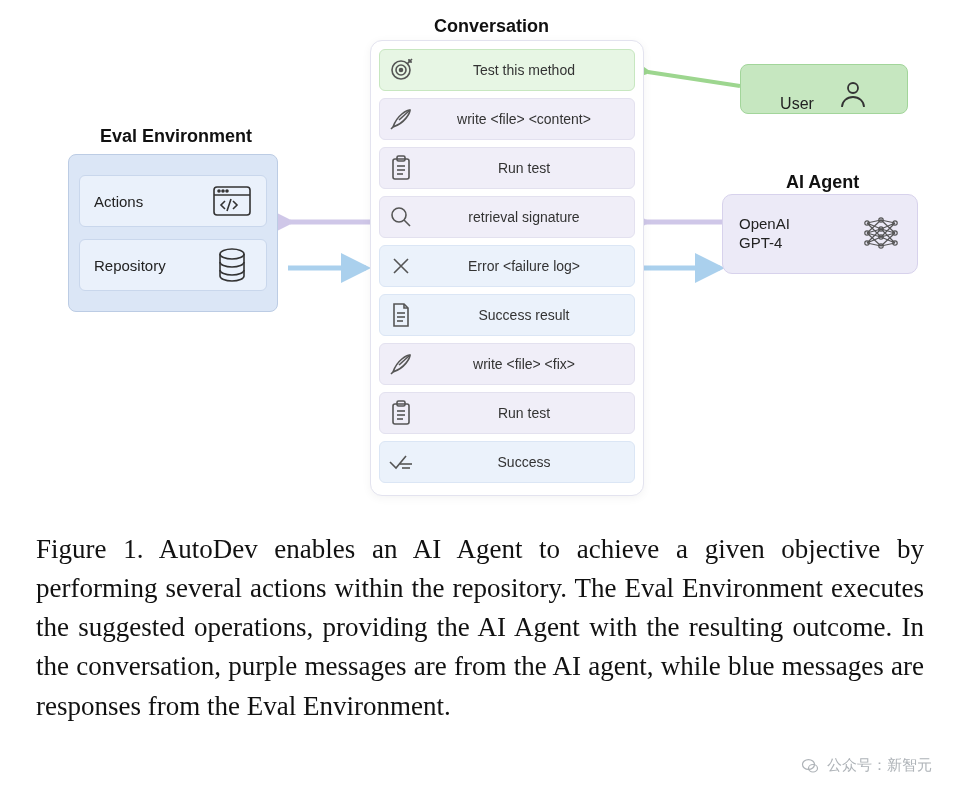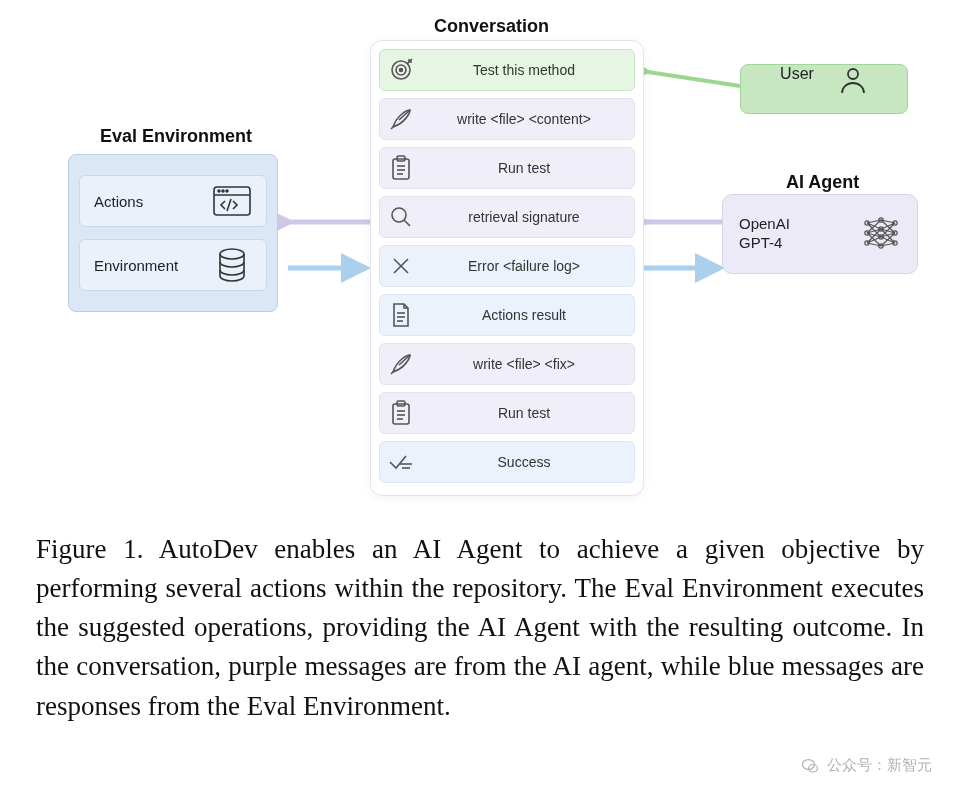--- a/index.html
+++ b/index.html
@@ -83,21 +83,21 @@
   .msg-purple { background: #f0eef8; border-color: #e3e1ef; }
   .msg-blue   { background: #ebf2fb; border-color: #dbe6f5; }
 
   .user-box {
     position: absolute;
     top: 64px; left: 740px;
     width: 168px; height: 50px;
     background: #c6e7c0;
     border: 1px solid #a2d59a;
     border-radius: 8px;
-    display:flex; align-items:flex-start; justify-content:center; gap:24px;
+    display:flex; align-items:flex-end; justify-content:center; gap:24px;
     font-size: 16px; color:#222;
   }
   .agent-box {
     position: absolute;
     top: 194px; left: 722px;
     width: 196px; height: 80px;
     background: #eceaf7;
     border: 1px solid #d7d2ec;
     border-radius: 10px;
     display:flex; align-items:center;
@@ -192,21 +192,21 @@
           <rect x="1" y="1" width="36" height="28" rx="3"></rect>
           <line x1="1" y1="9" x2="37" y2="9"></line>
           <circle cx="6" cy="5" r="1" fill="#333"></circle>
             <circle cx="10" cy="5" r="1" fill="#333"></circle>
             <circle cx="14" cy="5" r="1" fill="#333"></circle>
           <path d="M12 15 L8 19 L12 23 M20 15 L24 19 L20 23 M18 13 L14 25"></path>
         </svg>
       </span>
     </div>
     <div class="eval-inner">
-      <span>Environment</span>
+      <span>Repository</span>
       <span class="icon icon-right">
         <svg width="30" height="34" viewBox="0 0 30 34" fill="none" stroke="#333" stroke-width="1.6">
           <ellipse cx="15" cy="6" rx="12" ry="5"></ellipse>
           <path d="M3 6 V28 a12 5 0 0 0 24 0 V6"></path>
           <path d="M3 14 a12 5 0 0 0 24 0"></path>
           <path d="M3 22 a12 5 0 0 0 24 0"></path>
         </svg>
       </span>
     </div>
   </div>
@@ -298,21 +298,21 @@
       <div class="msg msg-blue">
         <span class="micon">
           <svg width="22" height="26" viewBox="0 0 22 26" stroke="#555" stroke-width="1.6" fill="none">
             <path d="M4 2 H14 L18 6 V24 H4 Z"></path>
             <path d="M14 2 V6 H18"></path>
             <line x1="7" y1="11" x2="15" y2="11"></line>
             <line x1="7" y1="15" x2="15" y2="15"></line>
             <line x1="7" y1="19" x2="13" y2="19"></line>
           </svg>
         </span>
-        <span class="mlabel">Actions result</span>
+        <span class="mlabel">Success result</span>
       </div>
       <div class="msg msg-purple">
         <span class="micon">
           <svg width="24" height="24" viewBox="0 0 24 24" stroke="#555" stroke-width="1.6" fill="none">
             <path d="M4 20 C8 8 18 3 21 3 C21 6 16 16 4 20 Z"></path>
             <path d="M4 20 L2 22"></path>
             <path d="M10 13 L21 3"></path>
           </svg>
         </span>
         <span class="mlabel">write &lt;file&gt; &lt;fix&gt;</span>

